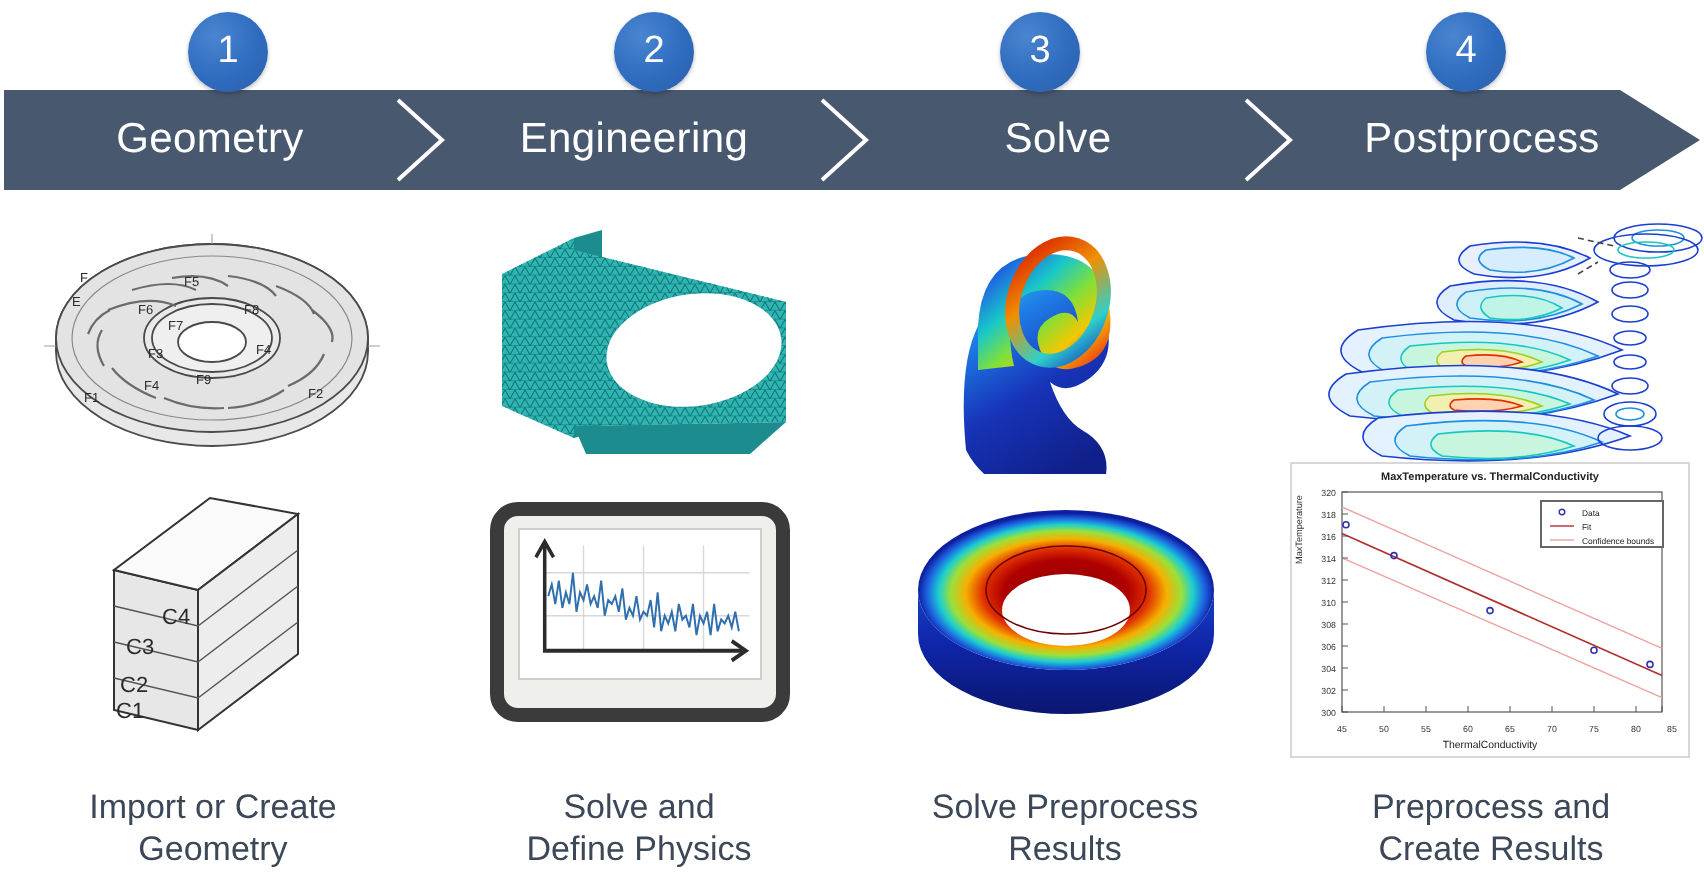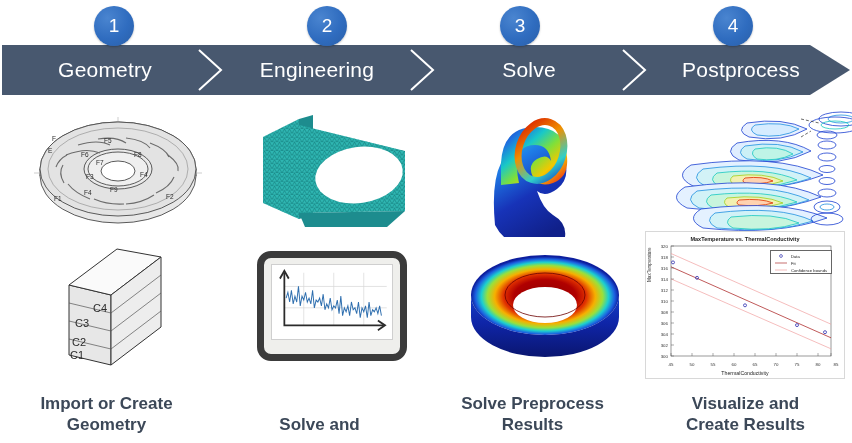--- a/index.html
+++ b/index.html
@@ -33,24 +33,24 @@
 
   
   .col { position: absolute; top: 103px; width: 213px; height: 340px; }
   .col-1 { left: 0px; }
   .col-2 { left: 213px; }
   .col-3 { left: 426px; }
   .col-4 { left: 639px; }
 
   .caption {
     position: absolute; left: 0; bottom: 8px; width: 100%;
-    text-align: center; color: #3c4858; font-size: 17px; font-weight: bold;
+    text-align: center; color: #3c4858; font-size: 17px; font-weight: normal;
     line-height: 21px; font-family: "Liberation Sans", sans-serif;
   }
-  .art { position: absolute; left: 12px; width: 100%; }
+  .art { position: absolute; left: 0; width: 100%; }
   .art-top { top: 4px; height: 130px; }
   .art-bot { top: 140px; height: 130px; }
   .art svg, .art .box { display: block; margin: 0 auto; }
 
   
   .monitor {
     position: relative; width: 150px; height: 110px; margin: 8px auto 0;
     border: 7px solid #3b3b3b; border-radius: 14px; background: #efefec;
   }
   .monitor-screen {
@@ -220,20 +220,21 @@
                    l2 6 l2 -14 l2 18 l2 -8 l2 2 l2 -4 l2 8 l2 -12 l2 16 l2 -6 l2 4 l2 -10 l2 12 l2 -4
                    l2 2 l2 -8 l2 14 l2 -18 l2 20 l2 -8 l2 4 l2 -6 l2 10 l2 -14 l2 8 l2 -2 l2 6 l2 -12
                    l2 16 l2 -10 l2 4 l2 -6 l2 12 l2 -16 l2 14 l2 -6 l2 2 l2 -4 l2 6 l2 -8 l2 10" fill="none" stroke="#2f6faf" stroke-width="1.1"></path>
         </svg>
       </div>
     </div>
   </div>
 
   <div class="caption">
     <div>Solve and</div>
+    <div>Define Physics</div>
   </div>
 </div>
 
 <div class="col col-3">
 
   <div class="art art-top">
     <svg width="180" height="130" viewBox="0 0 180 130">
       <defs>
         <linearGradient id="jetHook" x1="0" y1="0" x2="1" y2="1">
           <stop offset="0%" stop-color="#1b2f9e"></stop>
@@ -408,16 +409,16 @@
         <path d="M4 12 L16 12" stroke="#b03030" stroke-width="0.7"></path>
         <path d="M4 19 L16 19" stroke="#f0a0a0" stroke-width="0.7"></path>
       </svg>
       <div class="legend-row legend-txt" style="top:3px;">Data</div>
       <div class="legend-row legend-txt" style="top:10px;">Fit</div>
       <div class="legend-row legend-txt" style="top:17px;">Confidence bounds</div>
     </div>
   </div>
 
   <div class="caption">
-    <div>Visualize and</div>
+    <div>Preprocess and</div>
     <div>Create Results</div>
   </div>
 </div>
 
 </body></html>

